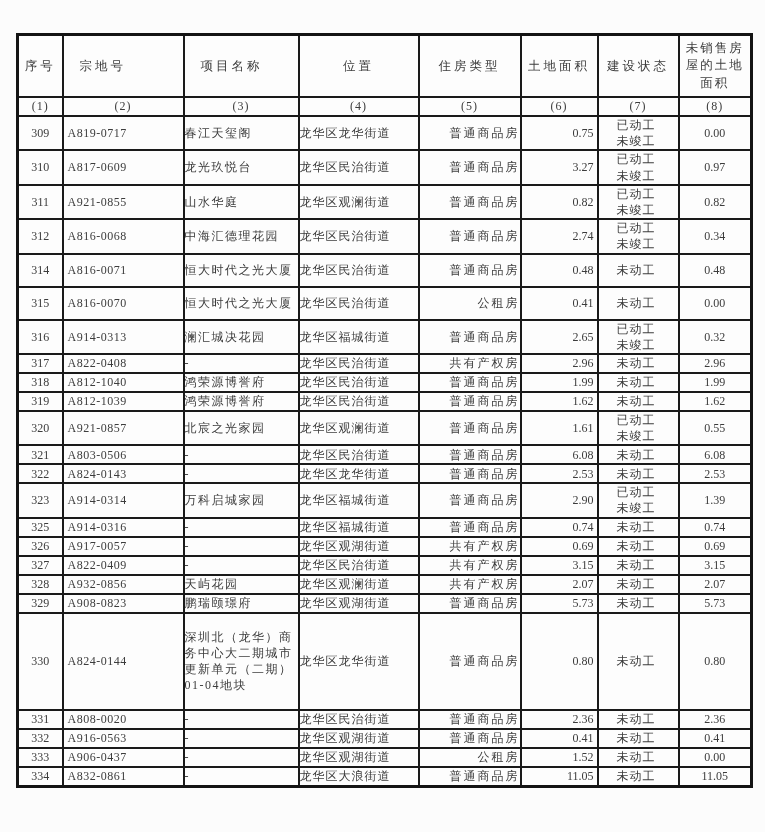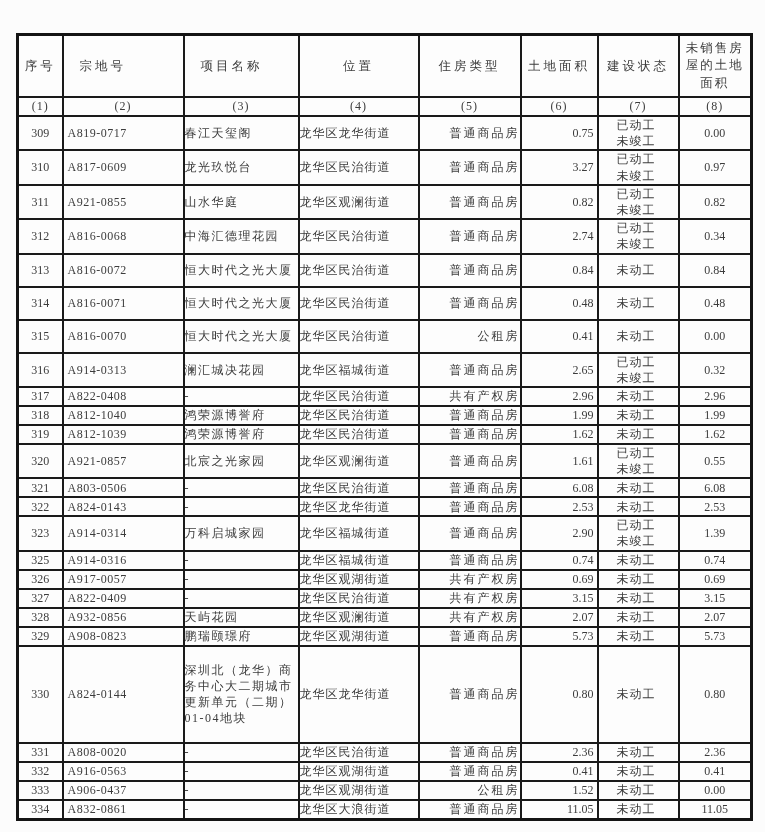--- a/index.html
+++ b/index.html
@@ -123,30 +123,20 @@
           <td class="c-no">312</td>
           <td class="c-parcel">A816-0068</td>
           <td class="c-project">中海汇德理花园</td>
           <td class="c-location">龙华区民治街道</td>
           <td class="c-type">普通商品房</td>
           <td class="c-area">2.74</td>
           <td class="c-status">已动工未竣工</td>
           <td class="c-unsold">0.34</td>
         </tr>
         <tr class="tall">
-          <td class="c-no">313</td>
-          <td class="c-parcel">A816-0072</td>
-          <td class="c-project">恒大时代之光大厦</td>
-          <td class="c-location">龙华区民治街道</td>
-          <td class="c-type">普通商品房</td>
-          <td class="c-area">0.84</td>
-          <td class="c-status">未动工</td>
-          <td class="c-unsold">0.84</td>
-        </tr>
-        <tr class="tall">
           <td class="c-no">314</td>
           <td class="c-parcel">A816-0071</td>
           <td class="c-project">恒大时代之光大厦</td>
           <td class="c-location">龙华区民治街道</td>
           <td class="c-type">普通商品房</td>
           <td class="c-area">0.48</td>
           <td class="c-status">未动工</td>
           <td class="c-unsold">0.48</td>
         </tr>
         <tr class="tall">

